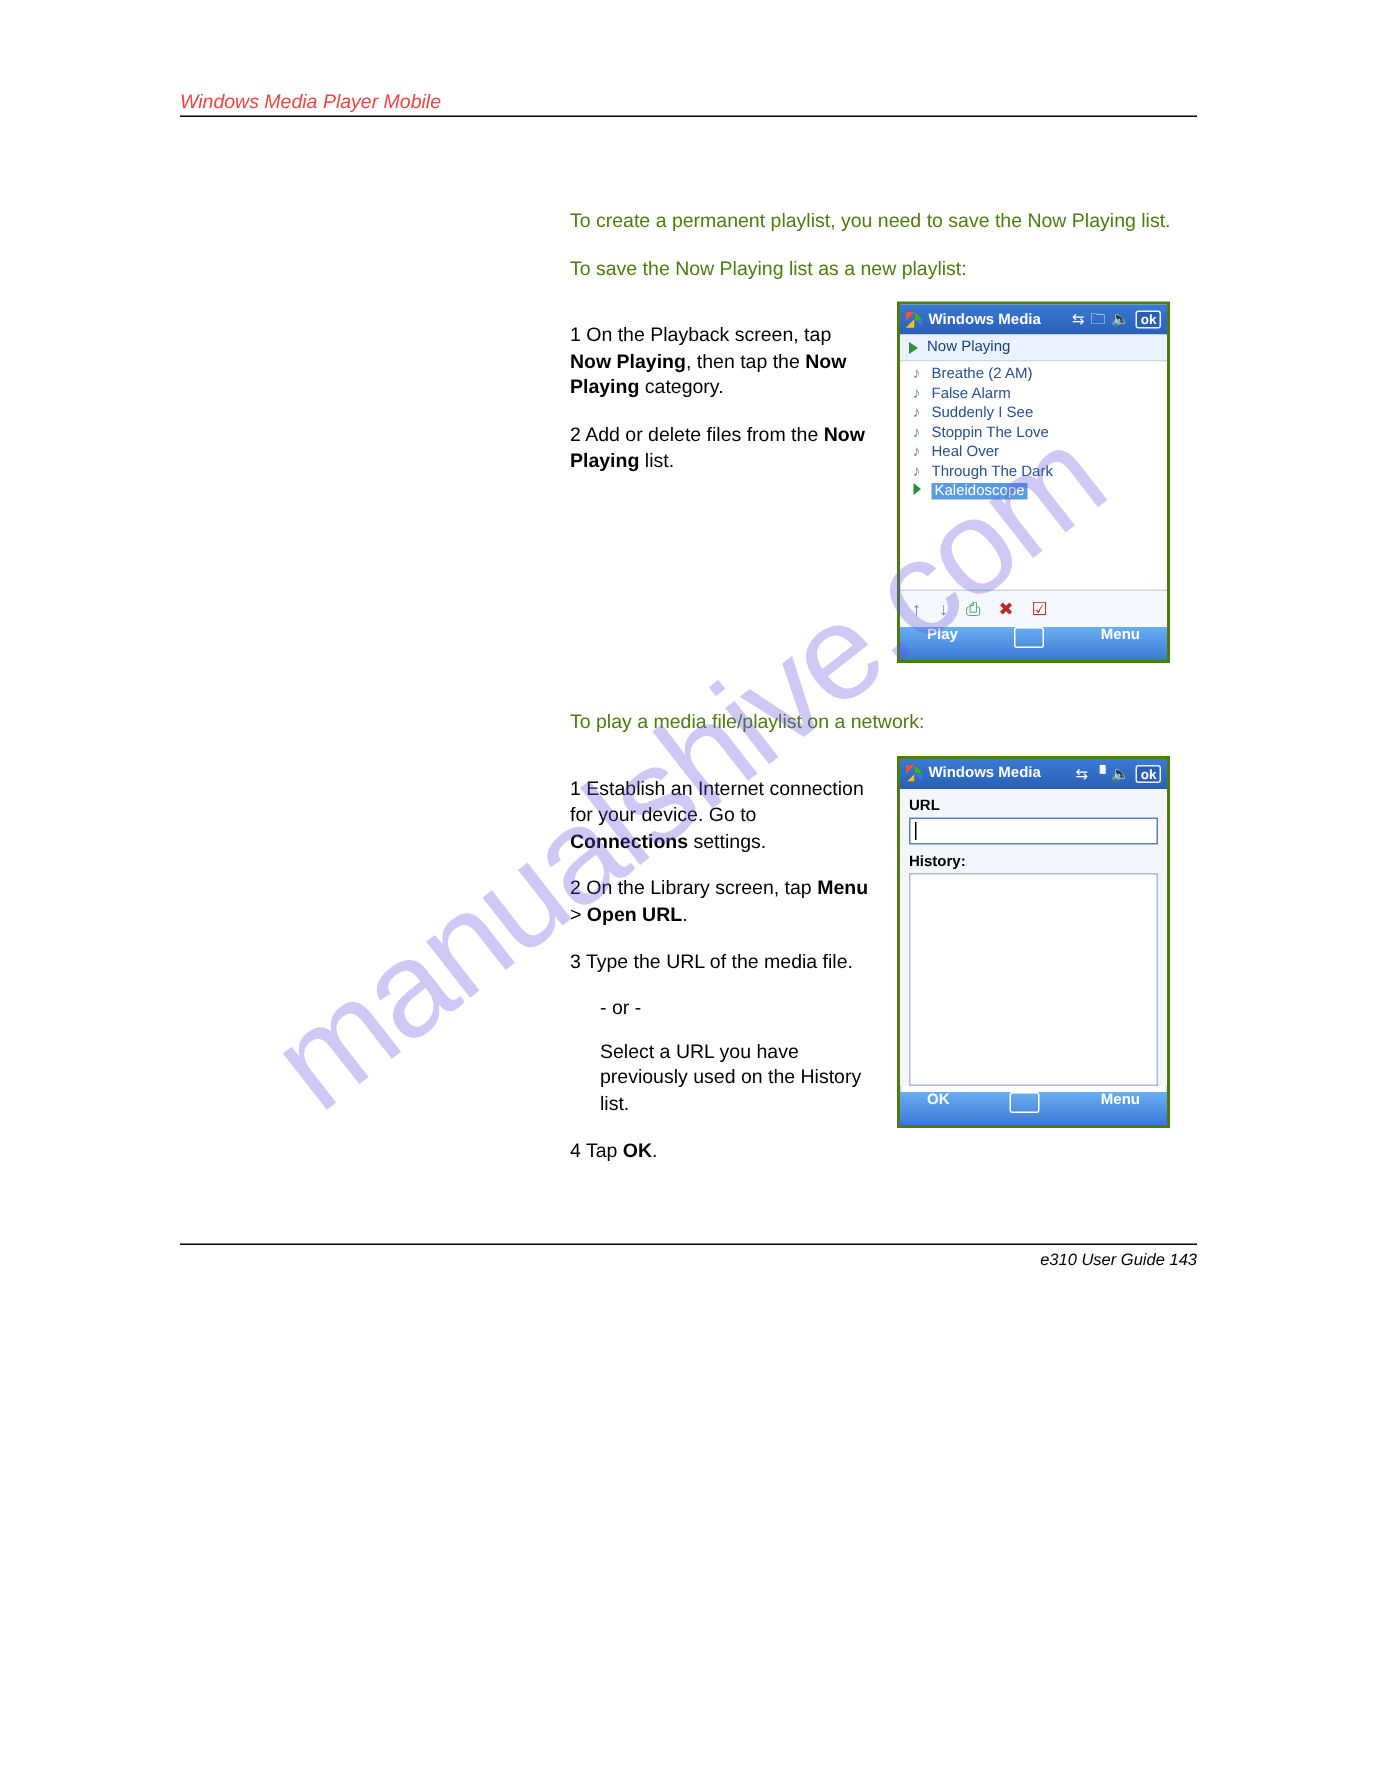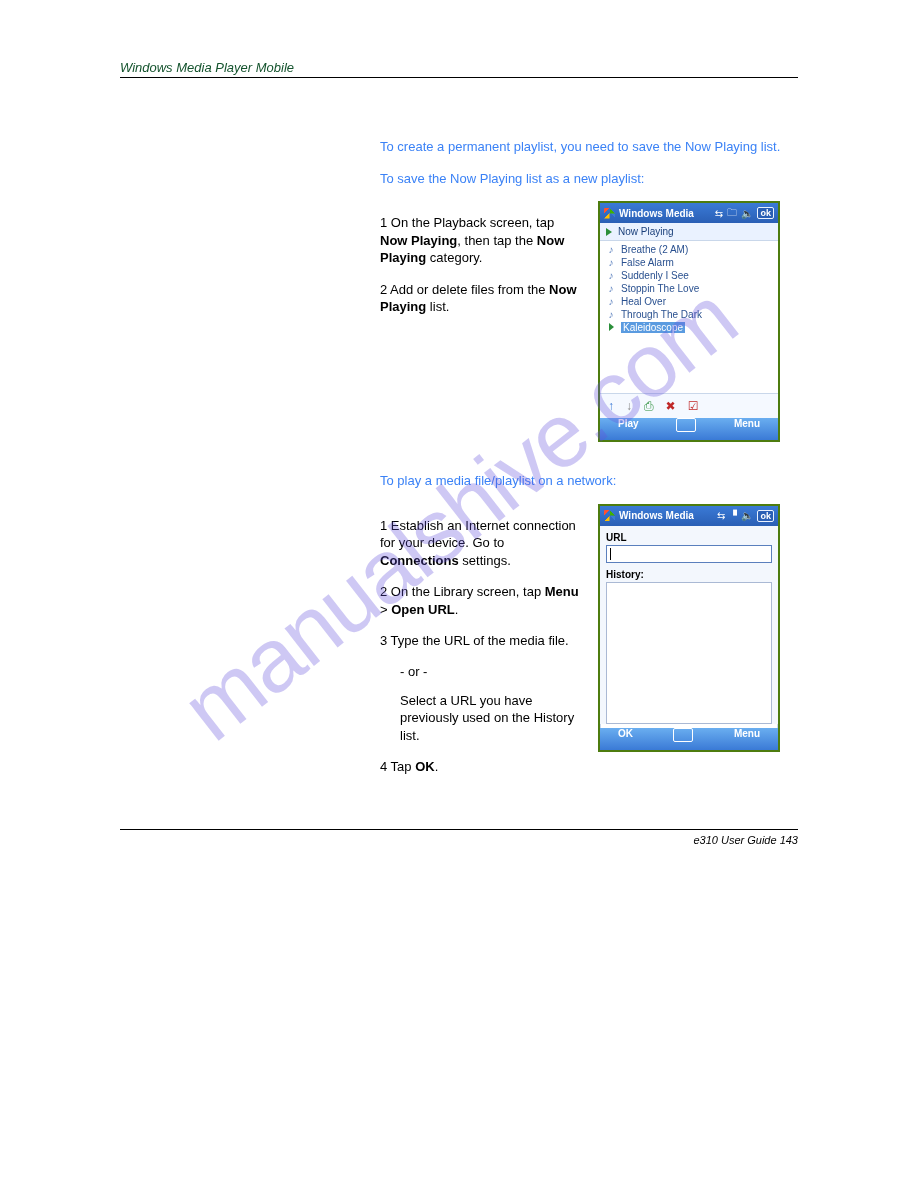--- a/index.html
+++ b/index.html
@@ -12,32 +12,32 @@
   }
   .page {
     width: 918px;
     padding: 60px 120px 40px 120px;
     box-sizing: border-box;
     position: relative;
   }
   .header-line {
     font-size: 13px;
     font-style: italic;
-    color: #14532d;
+    color: #ef4444;
     margin-bottom: 2px;
   }
   .header-rule {
     border-top: 1.5px solid #000;
     margin-bottom: 60px;
   }
   .body-text {
     font-size: 13px;
     line-height: 1.35;
     margin-bottom: 14px;
-    color: #3b82f6;
+    color: #4d7c0f;
   }
   .indent-block {
     margin-left: 260px;
   }
   .para-step {
     font-size: 13px;
     line-height: 1.35;
     margin-bottom: 14px;
   }
   .substeps {

